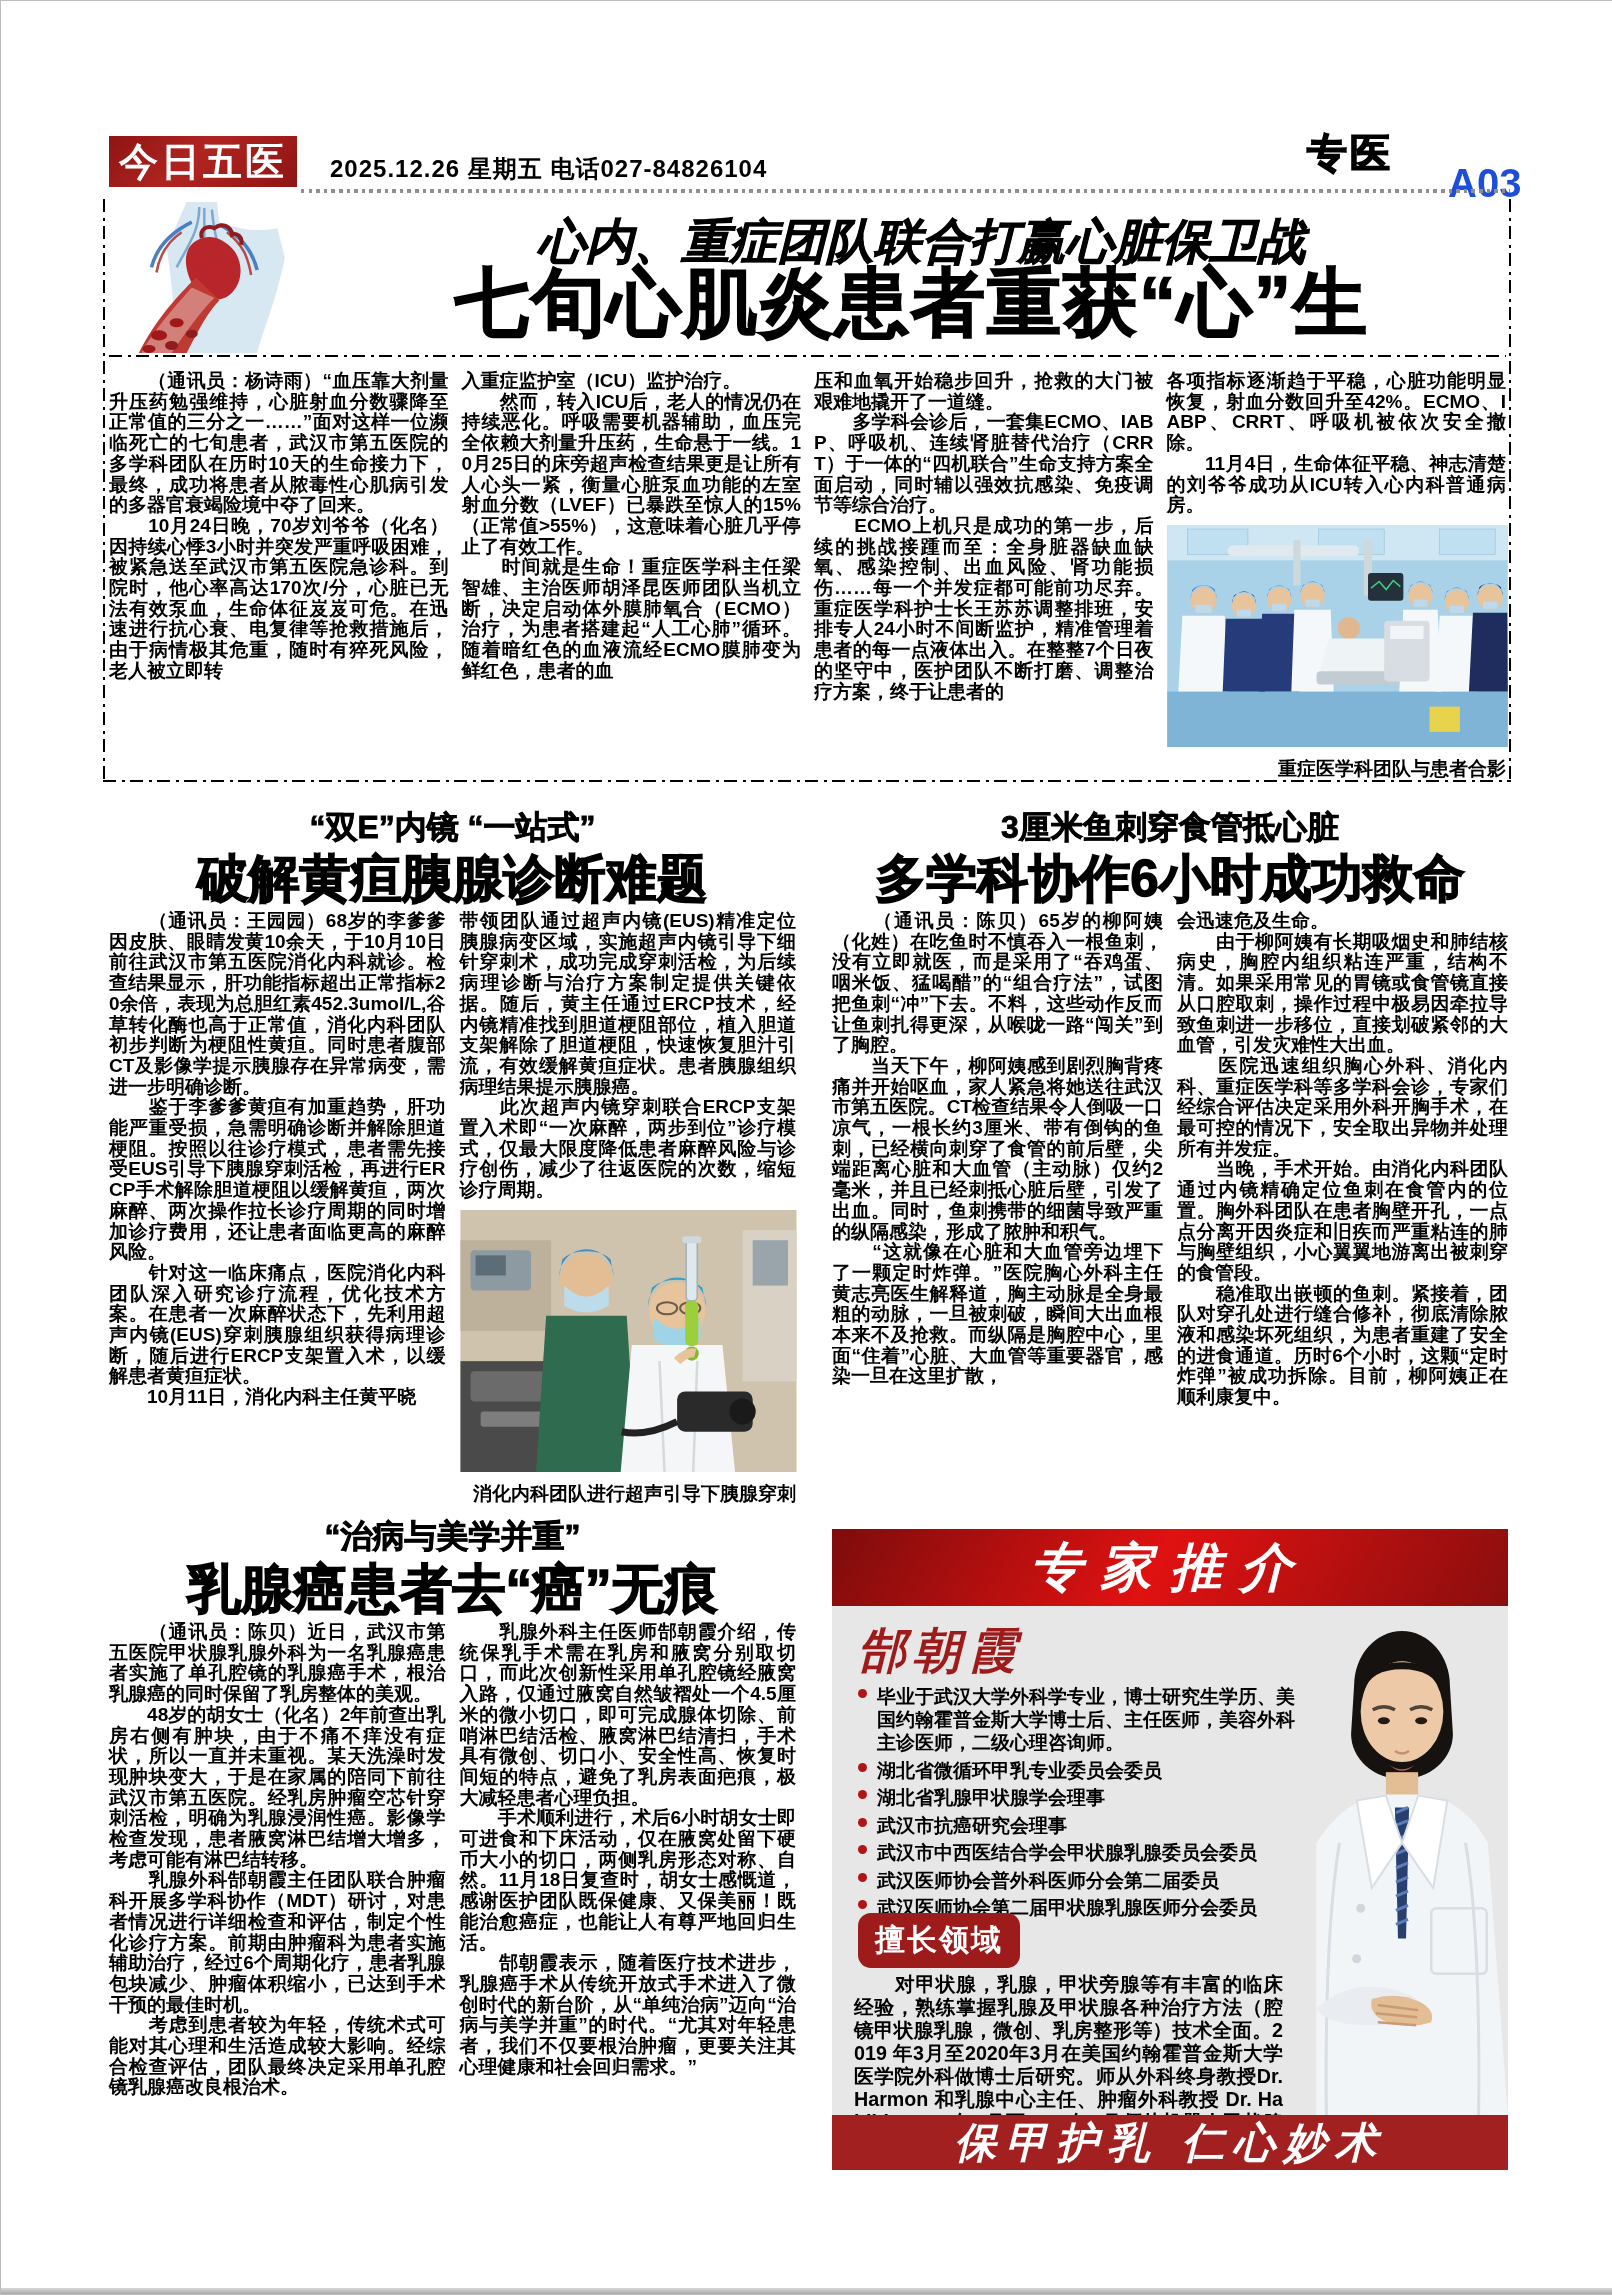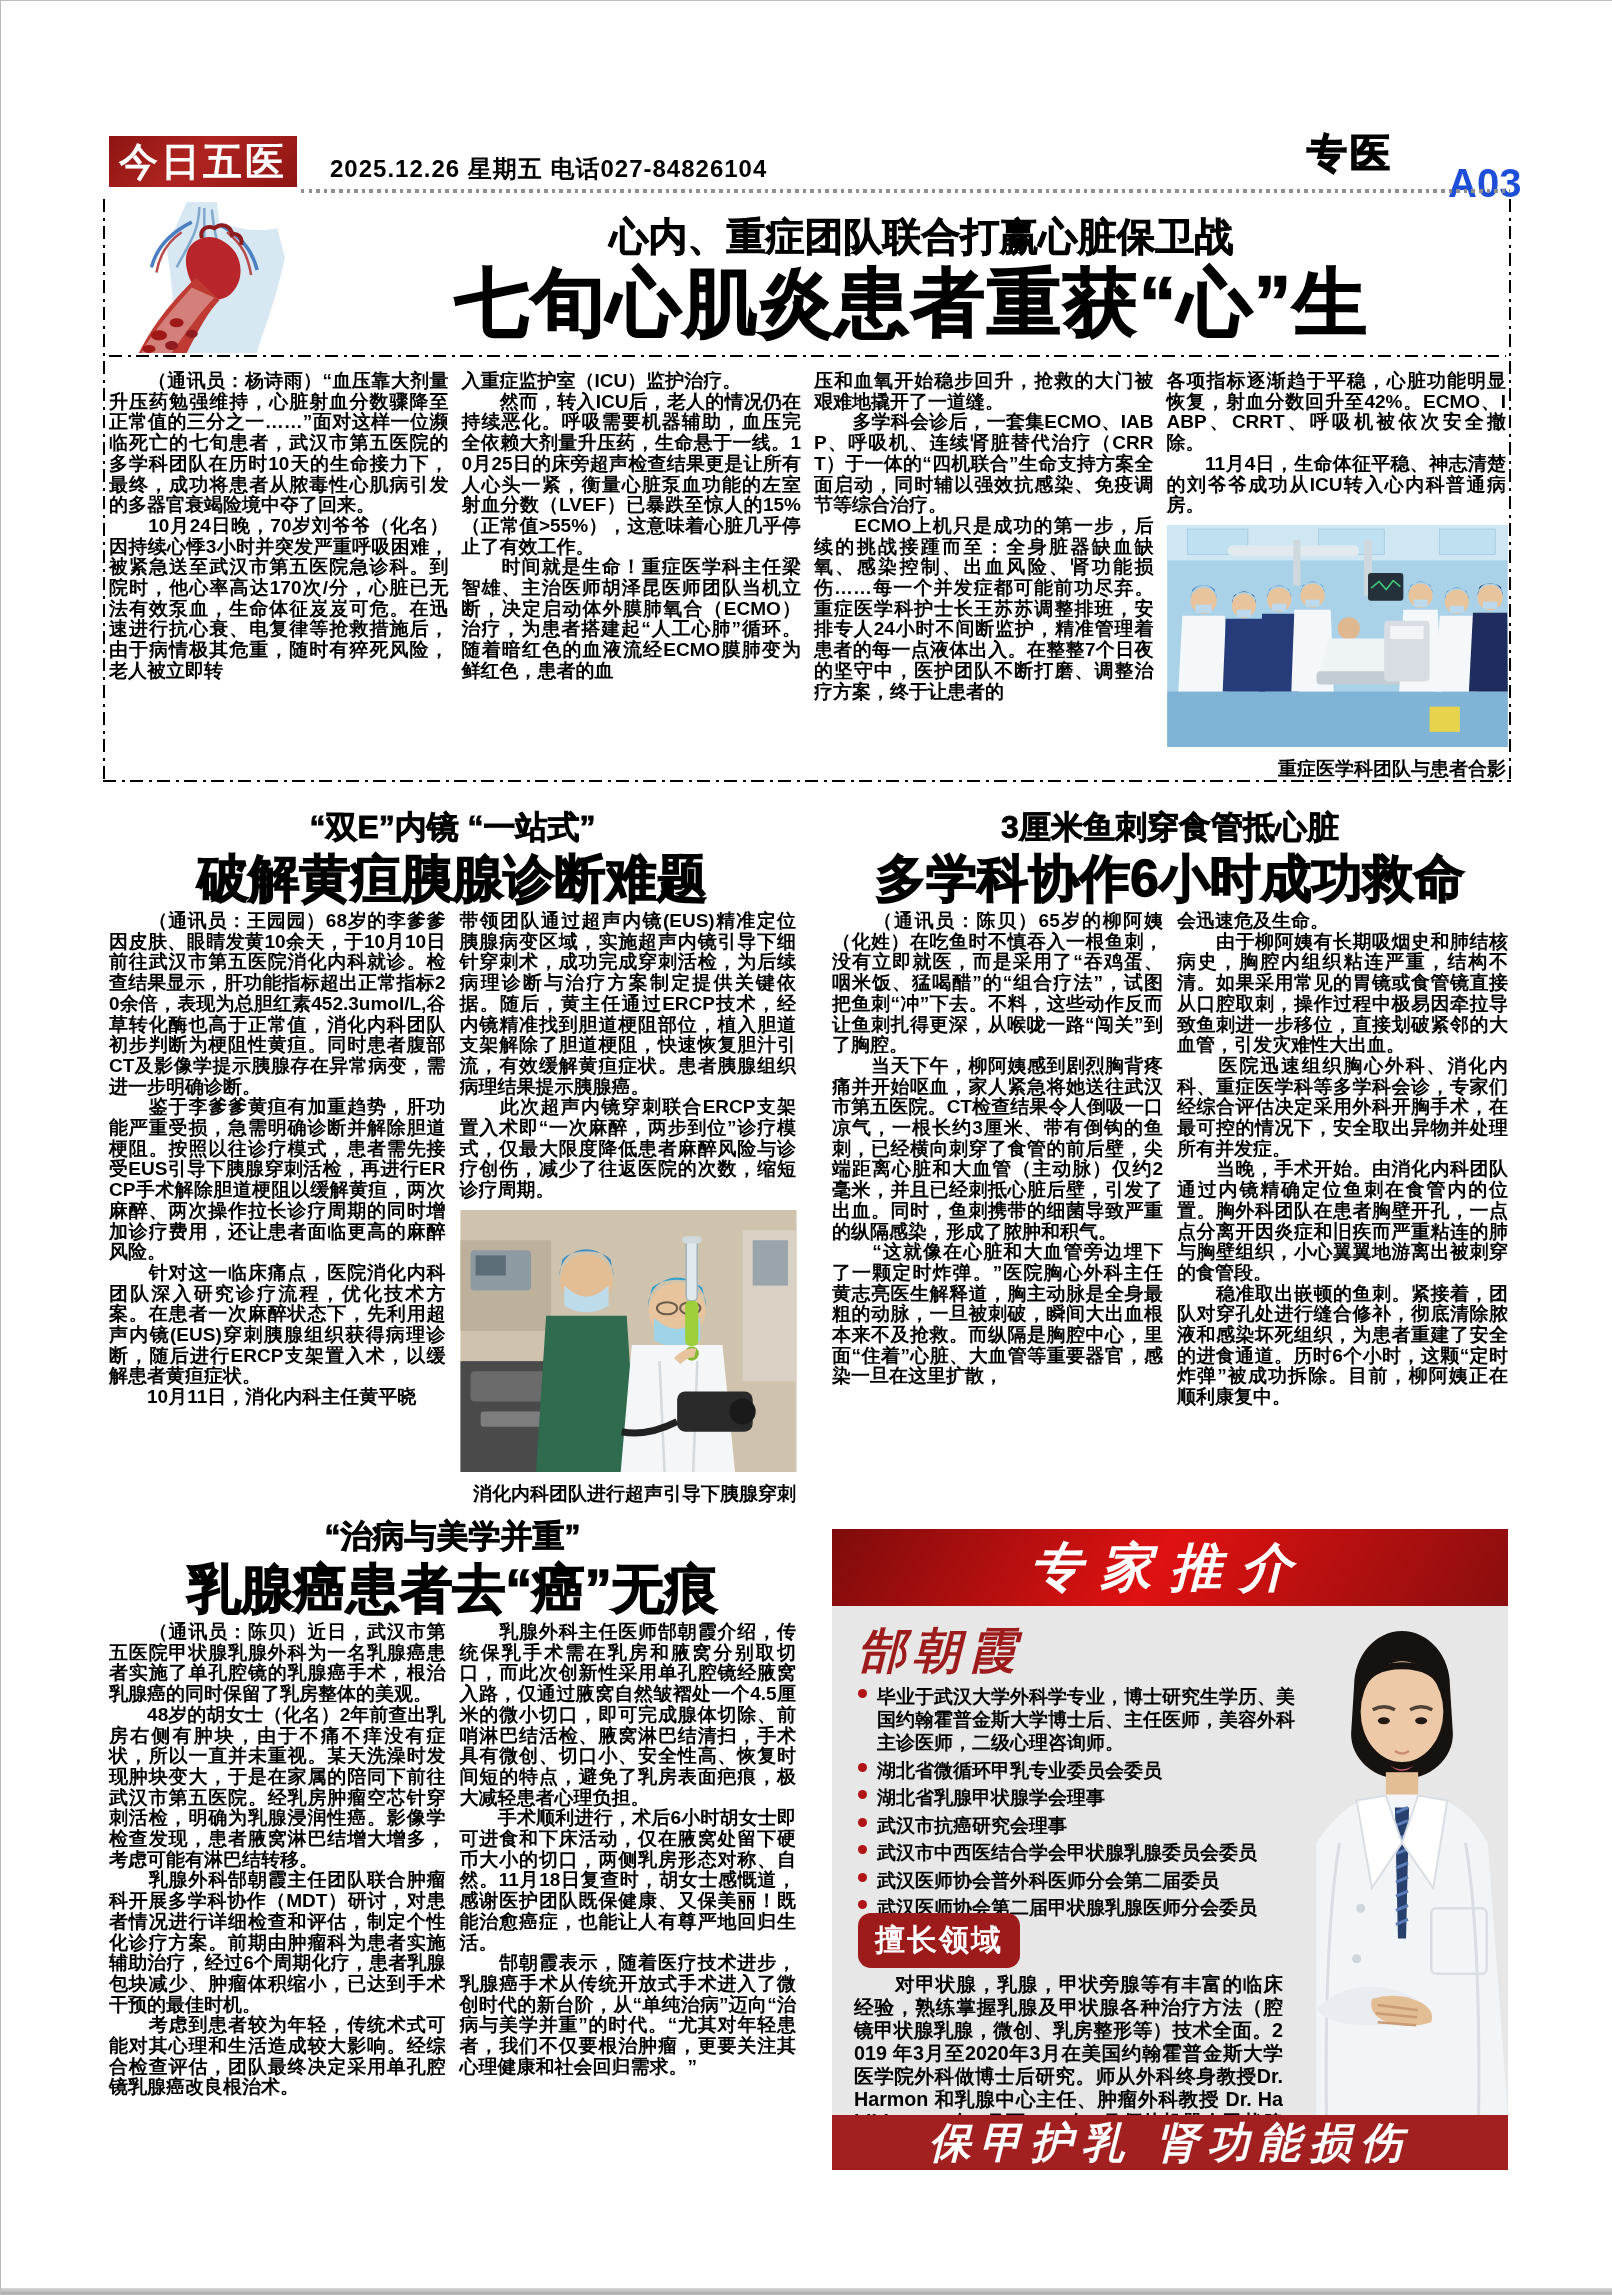--- a/index.html
+++ b/index.html
@@ -70,21 +70,21 @@
       <path d="M168,150 C130,190 90,230 55,300 L150,300 C175,250 195,215 215,195 Z" fill="#c03a34"></path>
       <path d="M160,170 C120,215 85,255 60,300 L120,300 C150,255 180,215 205,190" fill="#e2b9b4" opacity="0.55"></path>
       <ellipse cx="95" cy="265" rx="16" ry="10" fill="#a11818"></ellipse>
       <ellipse cx="130" cy="240" rx="14" ry="9" fill="#a11818"></ellipse>
       <ellipse cx="120" cy="285" rx="13" ry="9" fill="#8f1d20"></ellipse>
       <ellipse cx="160" cy="262" rx="12" ry="8" fill="#8f1d20"></ellipse>
       <ellipse cx="75" cy="292" rx="13" ry="8" fill="#a11818"></ellipse>
     </svg>
   </figure>
 
-  <div class="abs kicker" style="left:333px;top:209px;width:1175px;font-size:39px;">心内、重症团队联合打赢心脏保卫战</div>
+  <div class="abs kicker" style="left:333px;top:209px;width:1175px;font-size:48px;font-style:italic;">心内、重症团队联合打赢心脏保卫战</div>
   <div class="abs headline" style="left:313px;top:253px;width:1196px;font-size:74px;letter-spacing:2px;">七旬心肌炎患者重获“心”生</div>
 
   <div class="abs cols" style="left:108px;top:370px;width:1397px;height:410px;gap:13px;">
     <div class="col bodytext">　　（通讯员：杨诗雨）“血压靠大剂量升压药勉强维持，心脏射血分数骤降至正常值的三分之一……”面对这样一位濒临死亡的七旬患者，武汉市第五医院的多学科团队在历时10天的生命接力下，最终，成功将患者从脓毒性心肌病引发的多器官衰竭险境中夺了回来。
 　　10月24日晚，70岁刘爷爷（化名）因持续心悸3小时并突发严重呼吸困难，被紧急送至武汉市第五医院急诊科。到院时，他心率高达170次/分，心脏已无法有效泵血，生命体征岌岌可危。在迅速进行抗心衰、电复律等抢救措施后，由于病情极其危重，随时有猝死风险，老人被立即转</div>
     <div class="col bodytext">入重症监护室（ICU）监护治疗。
 　　然而，转入ICU后，老人的情况仍在持续恶化。呼吸需要机器辅助，血压完全依赖大剂量升压药，生命悬于一线。10月25日的床旁超声检查结果更是让所有人心头一紧，衡量心脏泵血功能的左室射血分数（LVEF）已暴跌至惊人的15%（正常值&gt;55%），这意味着心脏几乎停止了有效工作。
 　　时间就是生命！重症医学科主任梁智雄、主治医师胡泽昆医师团队当机立断，决定启动体外膜肺氧合（ECMO）治疗，为患者搭建起“人工心肺”循环。随着暗红色的血液流经ECMO膜肺变为鲜红色，患者的血</div>
     <div class="col bodytext">压和血氧开始稳步回升，抢救的大门被艰难地撬开了一道缝。
 　　多学科会诊后，一套集ECMO、IABP、呼吸机、连续肾脏替代治疗（CRRT）于一体的“四机联合”生命支持方案全面启动，同时辅以强效抗感染、免疫调节等综合治疗。
@@ -276,19 +276,19 @@
         <li><span class="x-dot"></span><span>武汉市中西医结合学会甲状腺乳腺委员会委员</span></li>
         <li><span class="x-dot"></span><span>武汉医师协会普外科医师分会第二届委员</span></li>
         <li><span class="x-dot"></span><span>武汉医师协会第二届甲状腺乳腺医师分会委员</span></li>
       </ul>
 
       <div class="x-badge" style="position:absolute;left:26px;top:307px;">擅长领域</div>
       <div class="x-par" style="position:absolute;left:22px;top:367px;width:429px;">　　对甲状腺，乳腺，甲状旁腺等有丰富的临床经验，熟练掌握乳腺及甲状腺各种治疗方法（腔镜甲状腺乳腺，微创、乳房整形等）技术全面。2019 年3月至2020年3月在美国约翰霍普金斯大学医学院外科做博士后研究。师从外科终身教授Dr. Harmon 和乳腺中心主任、肿瘤外科教授 Dr. Habibi。2025年1月至2025年3月师从机器人甲状腺手术学组副组长范教授系统学习并进行机器人甲状腺癌颈清等手术。</div>
     </div>
 
     <div class="x-slogan callig" style="position:absolute;left:0;top:586px;width:100%;height:55px;">
-      <span>保甲护乳  肾功能损伤</span>
+      <span>保甲护乳  仁心妙术</span>
     </div>
   </div>
 
   <div class="abs" style="left:0;top:2287px;width:1613px;height:8px;background:linear-gradient(#d8d8d8,#9a9a9a);"></div>
 </div>
 
 
 </body></html>

